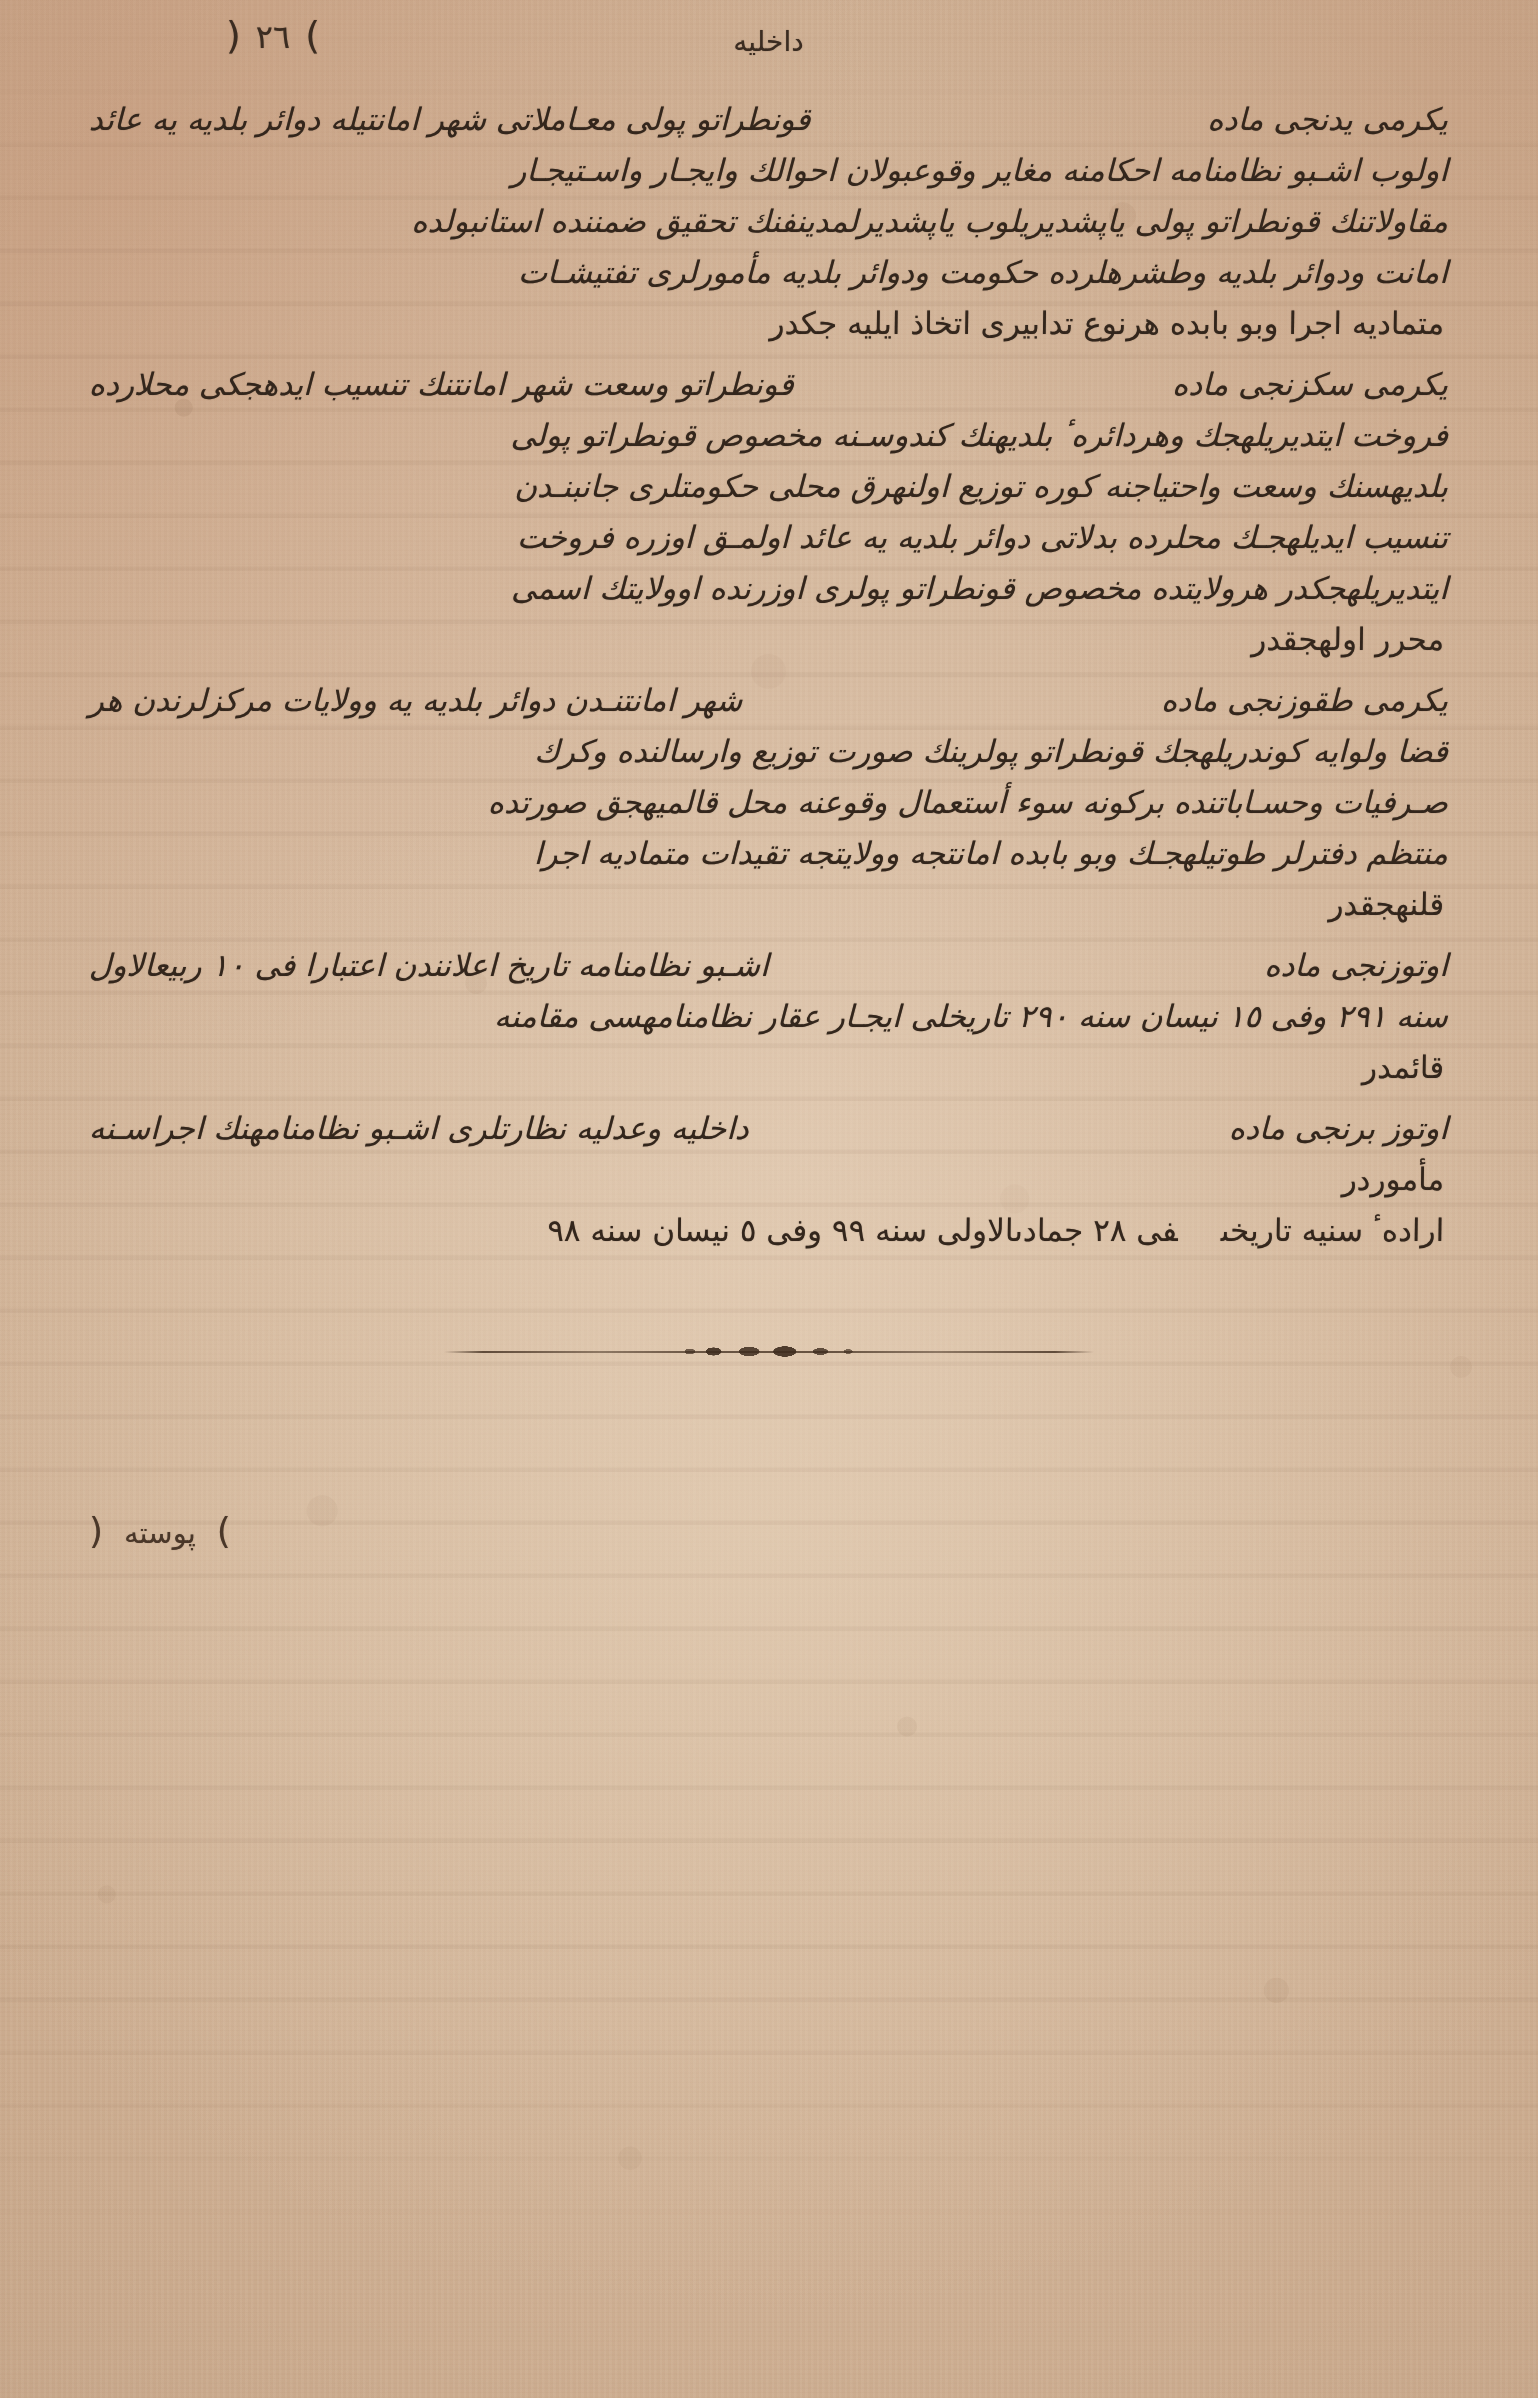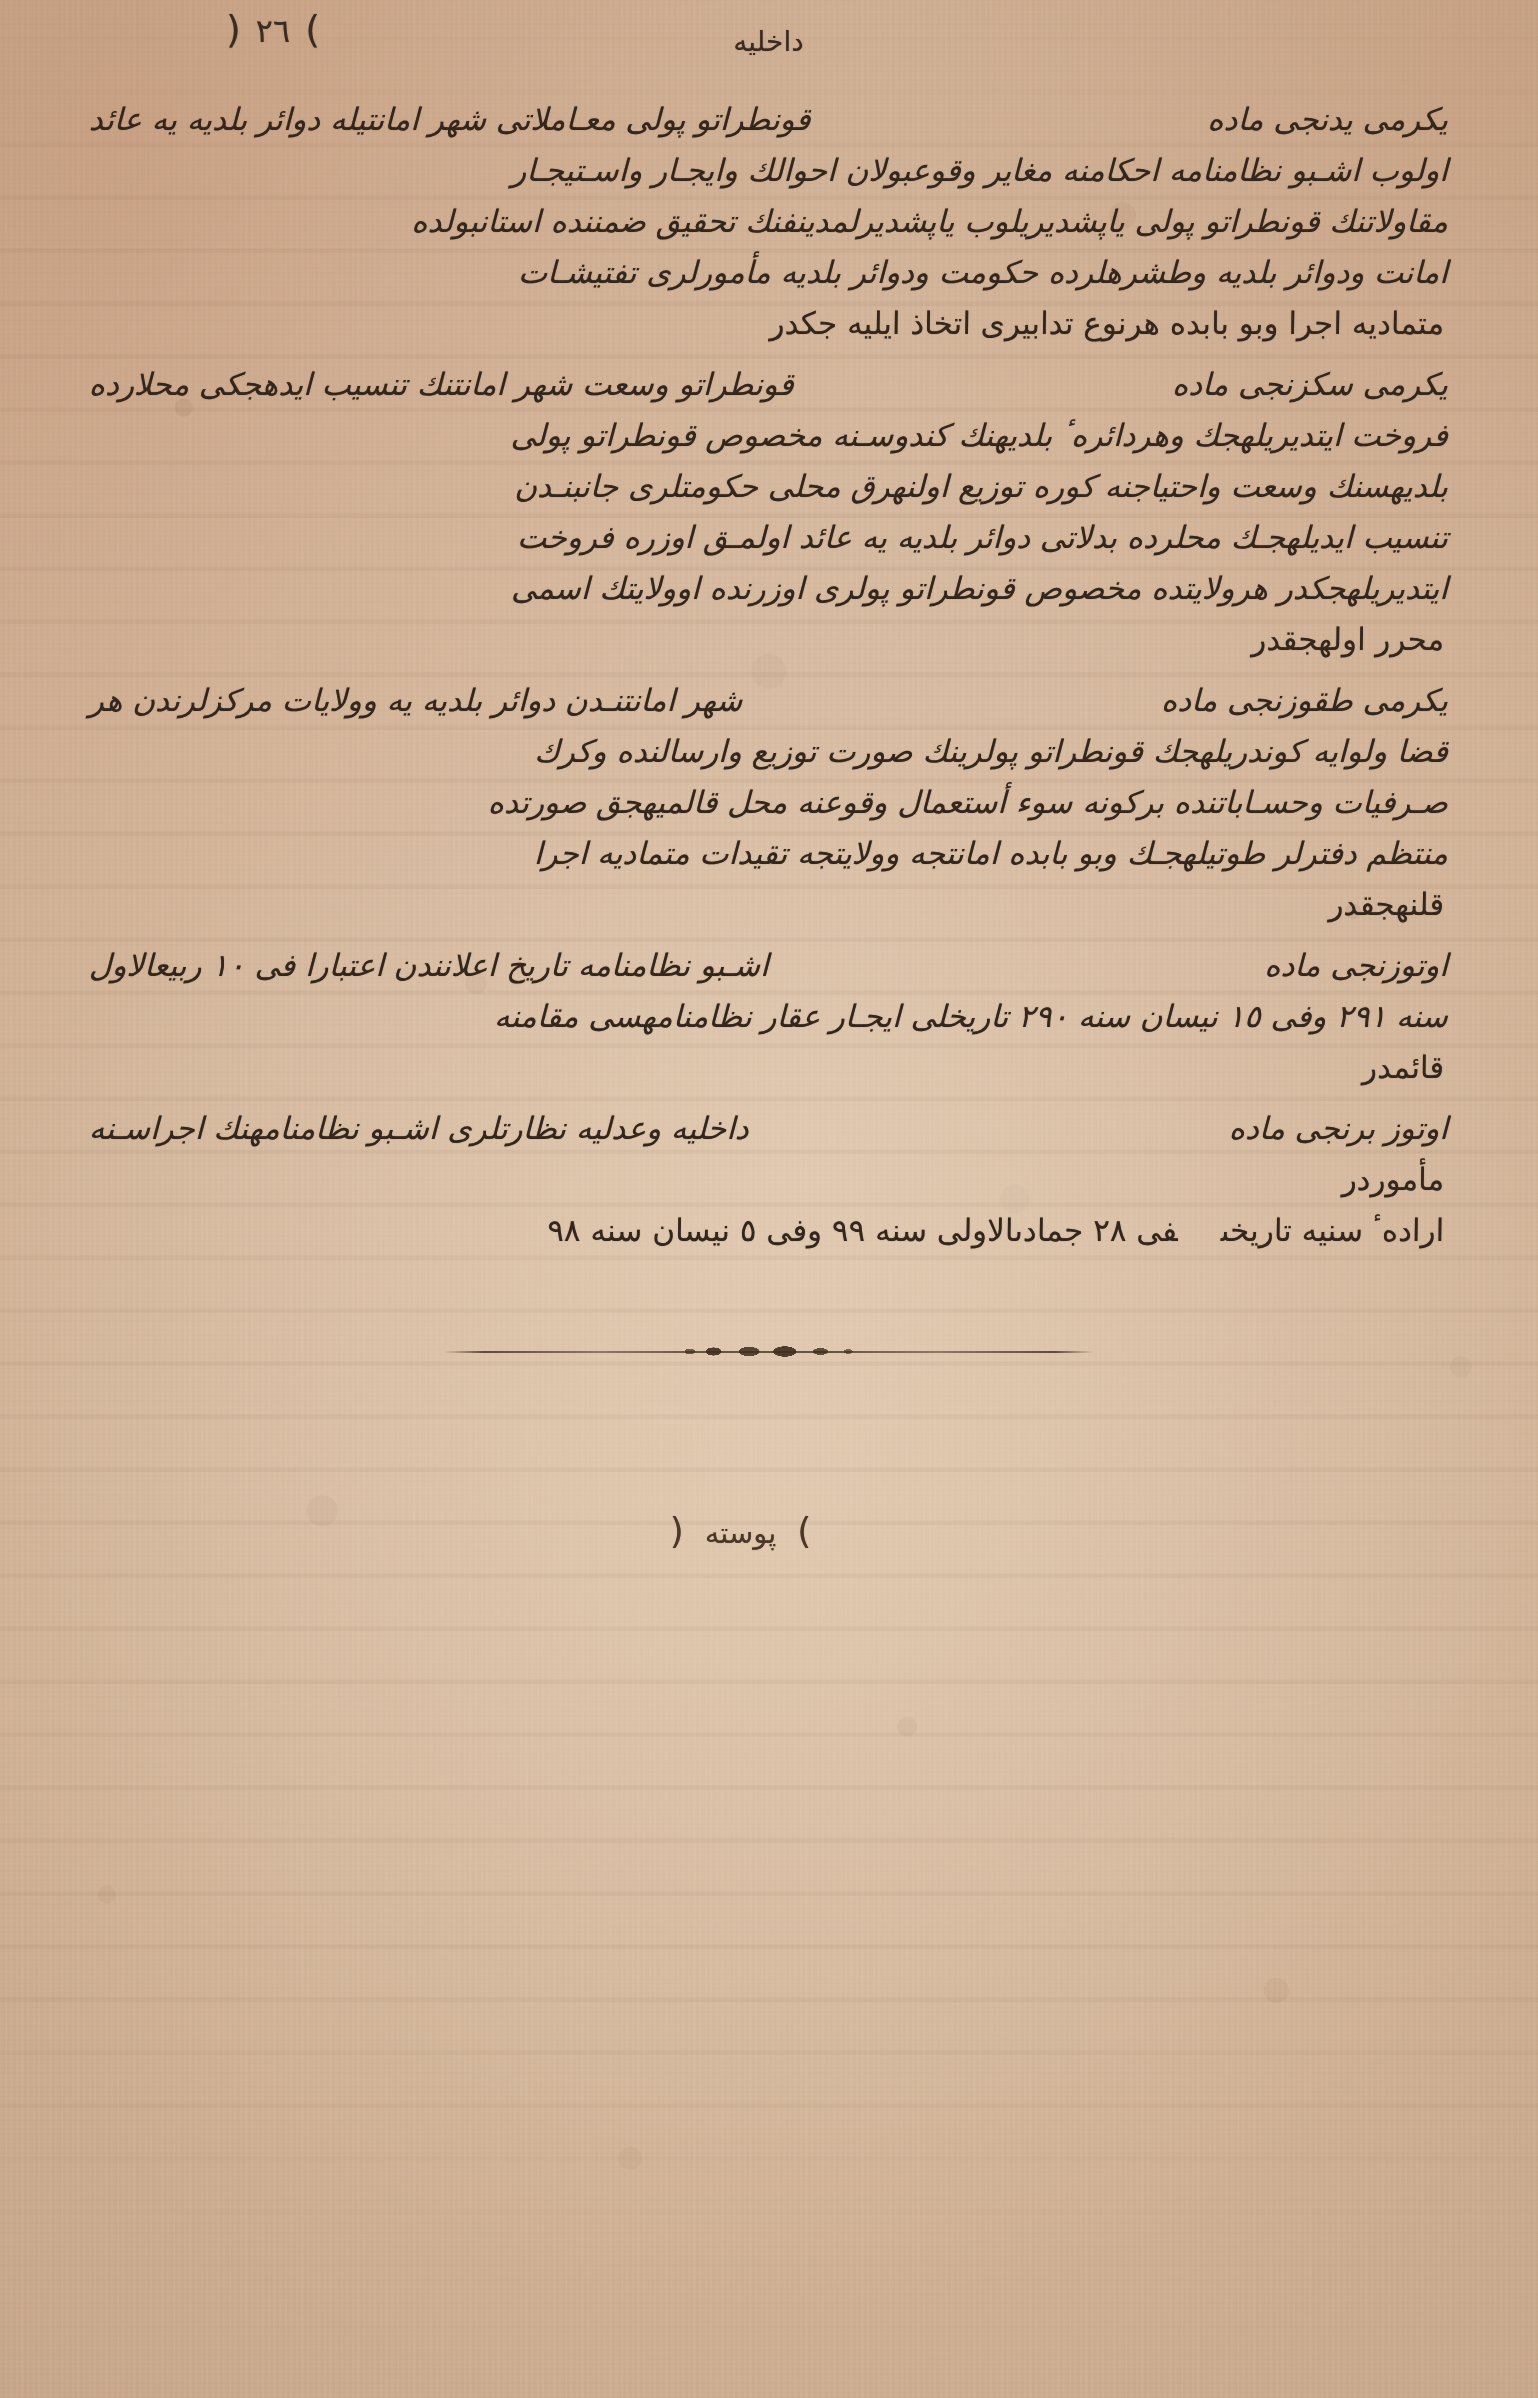--- a/index.html
+++ b/index.html
@@ -109,21 +109,21 @@
     padding-top: 24.5px;
   }
   .masthead-title {
     font-size: 28px;
     color: #3b2c21;
     letter-spacing: 0.5px;
     text-shadow: 0 0 1.1px rgba(59,44,33,.55);
   }
   .page-number {
     position: absolute;
-    top: 7px;
+    top: 13px;
     left: 137px;
     font-size: 32px;
     color: #3b2c21;
     white-space: nowrap;
     text-shadow: 0 0 1.1px rgba(59,44,33,.55);
   }
   .page-number .paren { font-size: 38px; }
   .page-number .num { margin: 0 15px; letter-spacing: 2.8px; }
 
   
@@ -197,21 +197,21 @@
       radial-gradient(ellipse 12.2px 5.6px at 76% 50%, rgba(62,44,30,.80) 0 60%, transparent 62%),
       radial-gradient(ellipse 8.5px  4.7px at 10% 50%, rgba(62,44,30,.70) 0 60%, transparent 62%),
       radial-gradient(ellipse 7.5px  3.8px at 90% 50%, rgba(62,44,30,.65) 0 60%, transparent 62%);
   }
 
   
   .catchword-row {
     margin-top: 139px;
     padding-right: 56px;
     display: flex;
-    justify-content: center;
+    justify-content: flex-end;
   }
   .catchword {
     font-size: 29px;
     color: #4a3729;
     white-space: nowrap;
     text-shadow: 0 0 0.9px rgba(74,55,41,.5);
   }
   .catchword .paren { font-size: 36px; }
   .catchword .word { margin: 0 21px; }
 </style>

